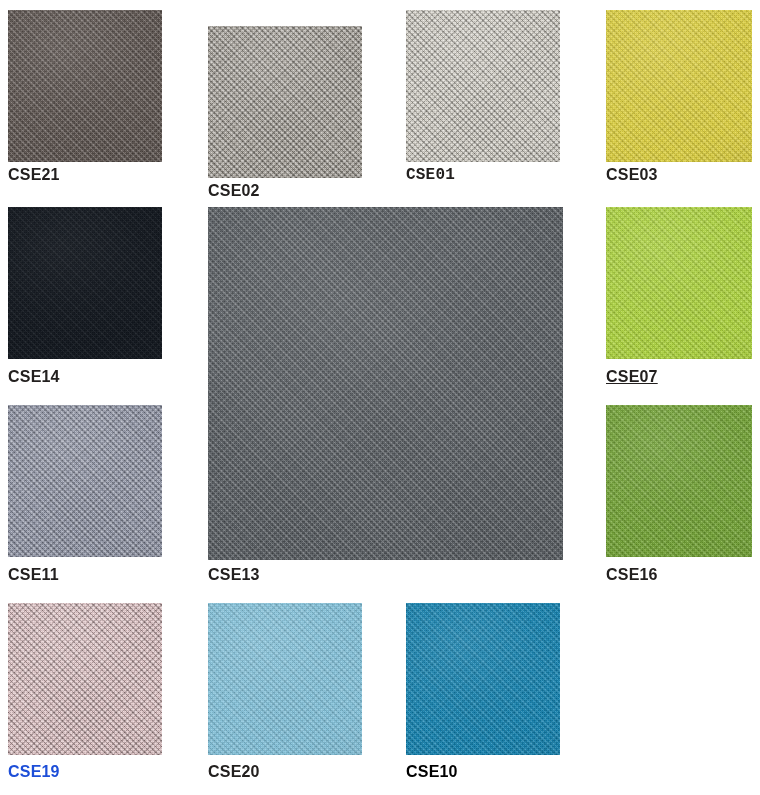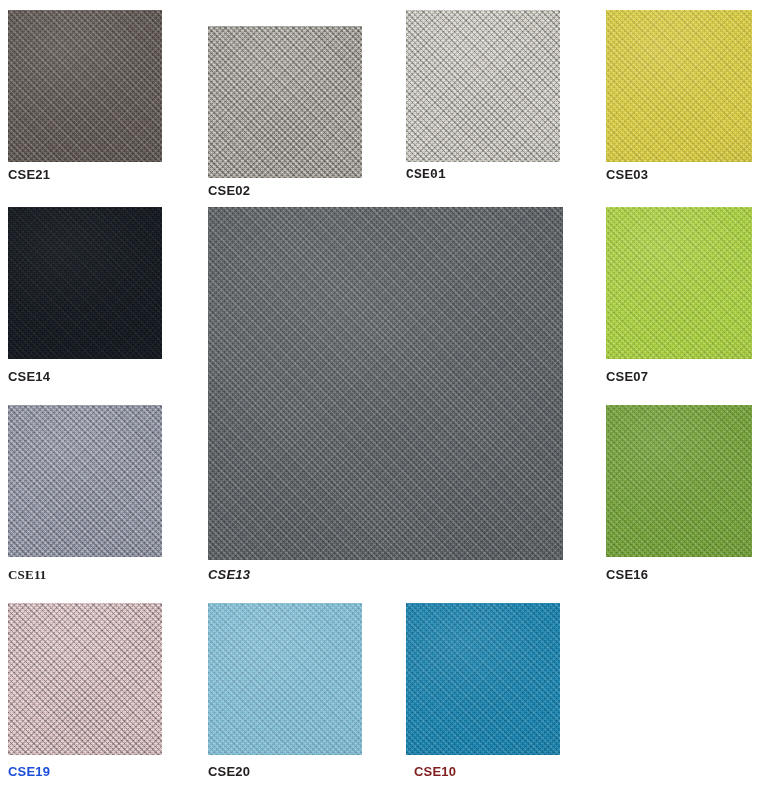--- a/index.html
+++ b/index.html
@@ -100,21 +100,21 @@
   .mid .tex-b { opacity: 0.7; }
   .mid .tex-c { opacity: 0.7; }
   
   .sat .tex-a { opacity: 0.42; }
   .sat .tex-b { opacity: 0.36; }
   .sat .tex-c { opacity: 0.5; }
 
   .swatch-label {
     position: absolute;
     left: 0;
-    font-size: 13px;
+    font-size: 16px;
     font-weight: 700;
     letter-spacing: 0.2px;
     color: #23201f;
     line-height: 14px;
     white-space: nowrap;
   }
 </style>
 </head>
 <body>
 
@@ -157,39 +157,39 @@
     </div>
     <div class="swatch-cell" style="left: 8px; top: 207px; width: 154px; height: 179px;">
       <div class="swatch-chip verydark" title="near-black navy woven fabric" style="width: 154px; height: 152px; background-color: rgb(16, 21, 28);">
         <div class="tex tex-c"></div>
         <div class="tex tex-a"></div>
         <div class="tex tex-b"></div>
         <div class="tex tex-shade"></div>
       </div>
       <div class="swatch-label" style="top: 163px; color: rgb(35, 32, 31);">CSE14</div>
     </div>
-    <div class="swatch-cell" style="left: 208px; top: 207px; width: 355px; height: 377px; font-style: italic;">
+    <div class="swatch-cell" style="left: 208px; top: 207px; width: 355px; height: 377px;">
       <div class="swatch-chip dark" title="mid charcoal grey woven fabric, large swatch" style="width: 355px; height: 353px; background-color: rgb(86, 91, 96);">
         <div class="tex tex-c"></div>
         <div class="tex tex-a"></div>
         <div class="tex tex-b"></div>
         <div class="tex tex-shade"></div>
       </div>
       <div class="swatch-label" style="top: 361px; color: rgb(35, 32, 31);">CSE13</div>
     </div>
     <div class="swatch-cell" style="left: 606px; top: 207px; width: 146px; height: 179px;">
       <div class="swatch-chip sat" title="bright lime green woven fabric" style="width: 146px; height: 152px; background-color: rgb(174, 214, 60);">
         <div class="tex tex-c"></div>
         <div class="tex tex-a"></div>
         <div class="tex tex-b"></div>
         <div class="tex tex-shade"></div>
       </div>
-      <div class="swatch-label" style="top: 163px; color: rgb(35, 32, 31);">CSE07</div>
-    </div>
-    <div class="swatch-cell" style="left: 8px; top: 405px; width: 154px; height: 179px; font-family: Liberation Serif, serif;">
+      <div class="swatch-label" style="top: 163px; color: rgb(35, 32, 31); text-decoration: underline;">CSE07</div>
+    </div>
+    <div class="swatch-cell" style="left: 8px; top: 405px; width: 154px; height: 179px;">
       <div class="swatch-chip mid" title="periwinkle blue-grey woven fabric" style="width: 154px; height: 152px; background-color: rgb(145, 150, 168);">
         <div class="tex tex-c"></div>
         <div class="tex tex-a"></div>
         <div class="tex tex-b"></div>
         <div class="tex tex-shade"></div>
       </div>
       <div class="swatch-label" style="top: 163px; color: rgb(35, 32, 31);">CSE11</div>
     </div>
     <div class="swatch-cell" style="left: 606px; top: 405px; width: 176px; height: 179px; text-decoration: underline;">
       <div class="swatch-chip sat" title="olive leaf green woven fabric" style="width: 146px; height: 152px; background-color: rgb(113, 163, 50);">
@@ -218,15 +218,15 @@
       </div>
       <div class="swatch-label" style="top: 162px; color: rgb(35, 32, 31);">CSE20</div>
     </div>
     <div class="swatch-cell" style="left: 406px; top: 603px; width: 154px; height: 178px;">
       <div class="swatch-chip sat" title="deep teal blue woven fabric" style="width: 154px; height: 152px; background-color: rgb(16, 129, 176);">
         <div class="tex tex-c"></div>
         <div class="tex tex-a"></div>
         <div class="tex tex-b"></div>
         <div class="tex tex-shade"></div>
       </div>
-      <div class="swatch-label" style="top: 162px; color: #7f1d1d; margin-left: 8px;">CSE10</div>
+      <div class="swatch-label" style="top: 162px; color: #000000;">CSE10</div>
     </div>
   </div>
 
 </body></html>

